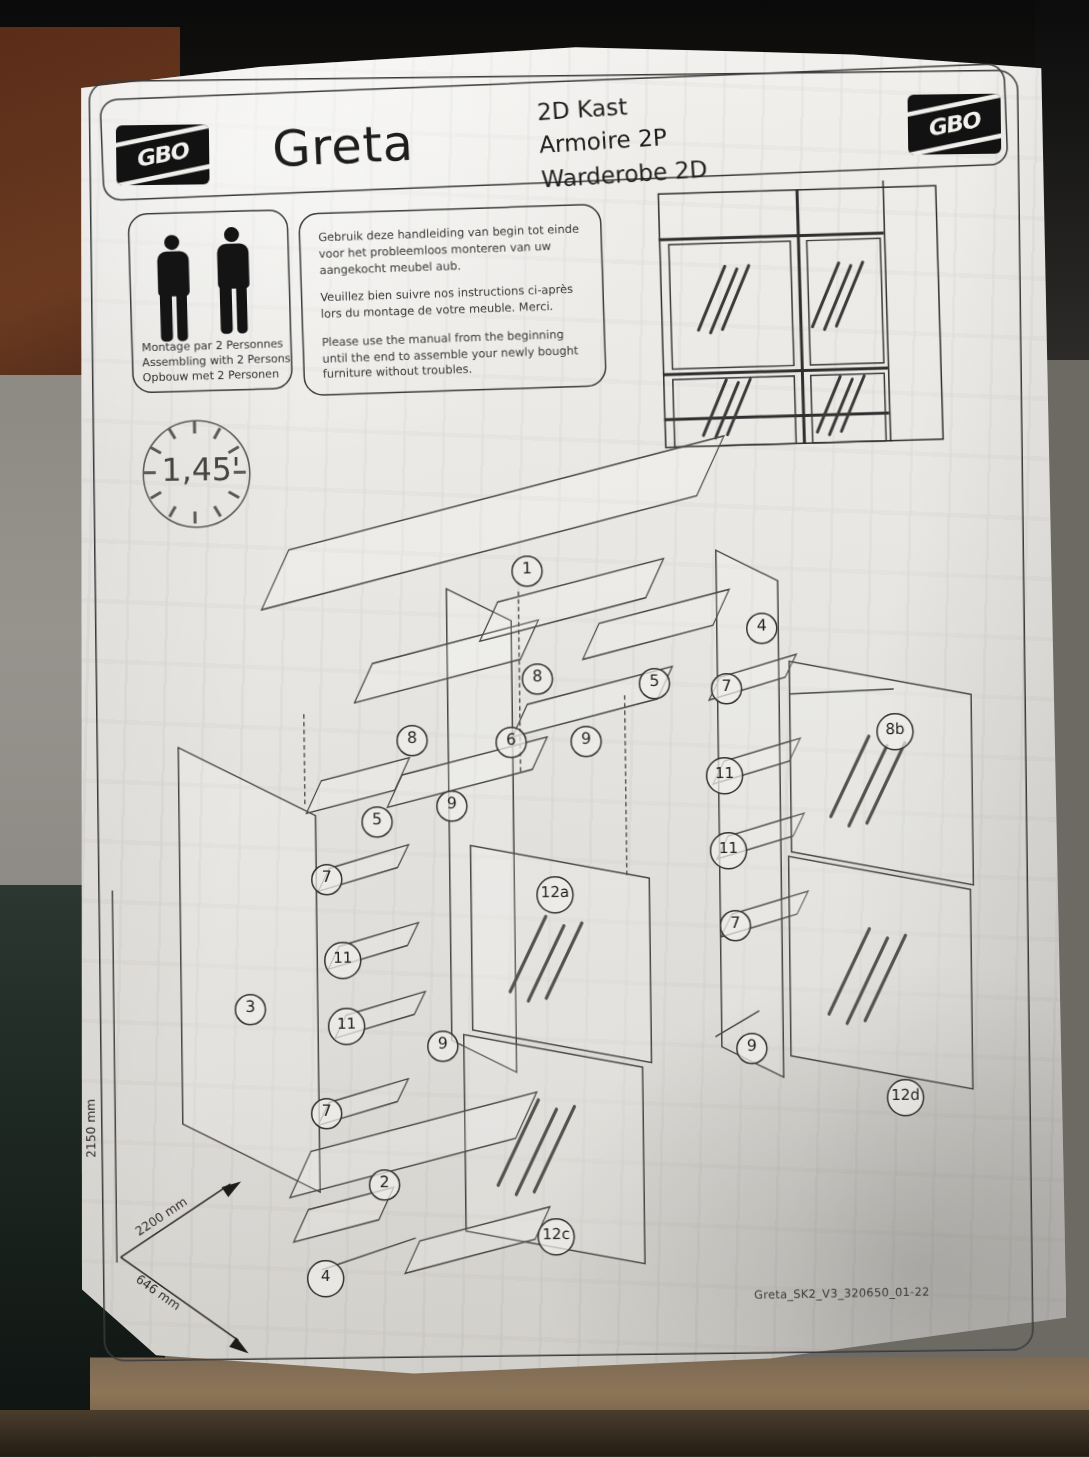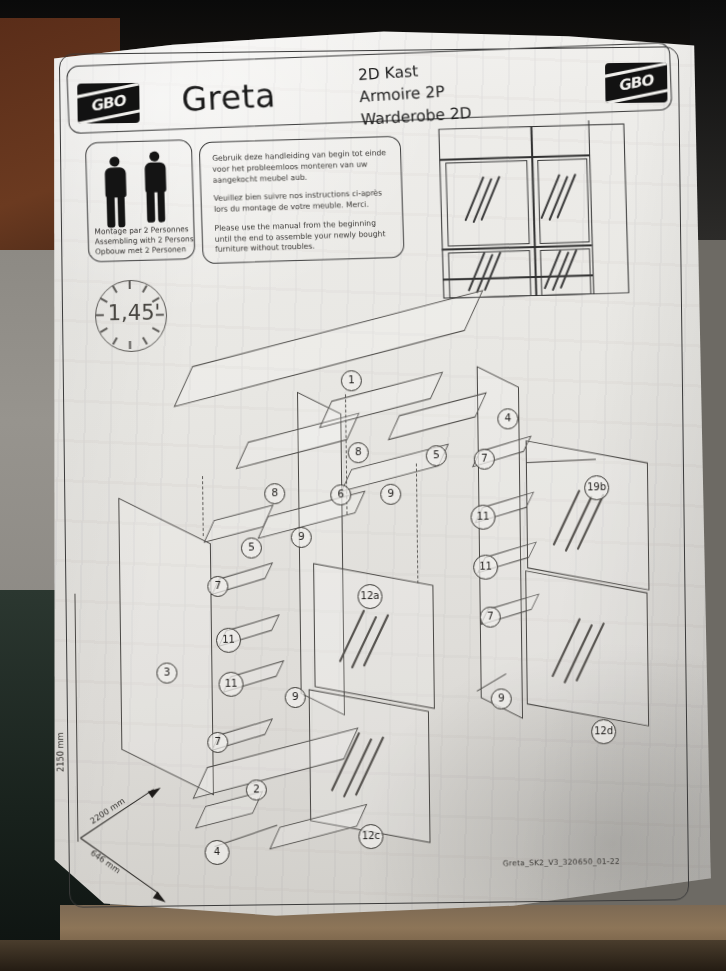--- a/index.html
+++ b/index.html
@@ -315,37 +315,37 @@
 
       <div id="callouts">
           <div class="cal" style="left: 268px; top: 92px;">1</div>
           <div class="cal" style="left: 424px; top: 132px;">4</div>
           <div class="cal" style="left: 274px; top: 164px;">8</div>
           <div class="cal" style="left: 352px; top: 168px;">5</div>
           <div class="cal" style="left: 400px; top: 172px;">7</div>
           <div class="cal" style="left: 190px; top: 204px;">8</div>
           <div class="cal" style="left: 256px; top: 206px;">6</div>
           <div class="cal" style="left: 306px; top: 206px;">9</div>
-          <div class="cal wide" style="left: 510px; top: 200px;">19b</div>
+          <div class="cal wide" style="left: 510px; top: 200px;">8b</div>
           <div class="cal wide" style="left: 396px; top: 228px;">11</div>
           <div class="cal" style="left: 166px; top: 258px;">5</div>
           <div class="cal" style="left: 216px; top: 248px;">9</div>
           <div class="cal wide" style="left: 398px; top: 278px;">11</div>
           <div class="cal" style="left: 132px; top: 296px;">7</div>
           <div class="cal wide" style="left: 282px; top: 306px;">12a</div>
           <div class="cal wide" style="left: 140px; top: 348px;">11</div>
           <div class="cal" style="left: 404px; top: 330px;">7</div>
           <div class="cal" style="left: 80px; top: 382px;">3</div>
           <div class="cal wide" style="left: 142px; top: 392px;">11</div>
           <div class="cal" style="left: 208px; top: 408px;">9</div>
           <div class="cal" style="left: 414px; top: 412px;">9</div>
           <div class="cal" style="left: 130px; top: 452px;">7</div>
           <div class="cal wide" style="left: 514px; top: 444px;">12d</div>
           <div class="cal" style="left: 168px; top: 500px;">2</div>
-          <div class="cal wide" style="left: 280px; top: 546px;">12c</div>
+          <div class="cal wide" style="left: 280px; top: 534px;">12c</div>
           <div class="cal wide" style="left: 126px; top: 560px;">4</div>
         </div>
     </div>
 
     <div>
       <div class="thin" style="left:28px;top:562px;width:248px;transform:rotate(90deg);"></div>
       <div class="dim" style="left:6px;top:740px;transform:rotate(-90deg);transform-origin:left top;">2150 mm</div>
 
       <div class="arrow-line" style="left:30px;top:806px;width:88px;transform:rotate(-33deg);"></div>
       <div class="arrow-head" style="left:100px;top:760px;transform:rotate(-33deg);"></div>

